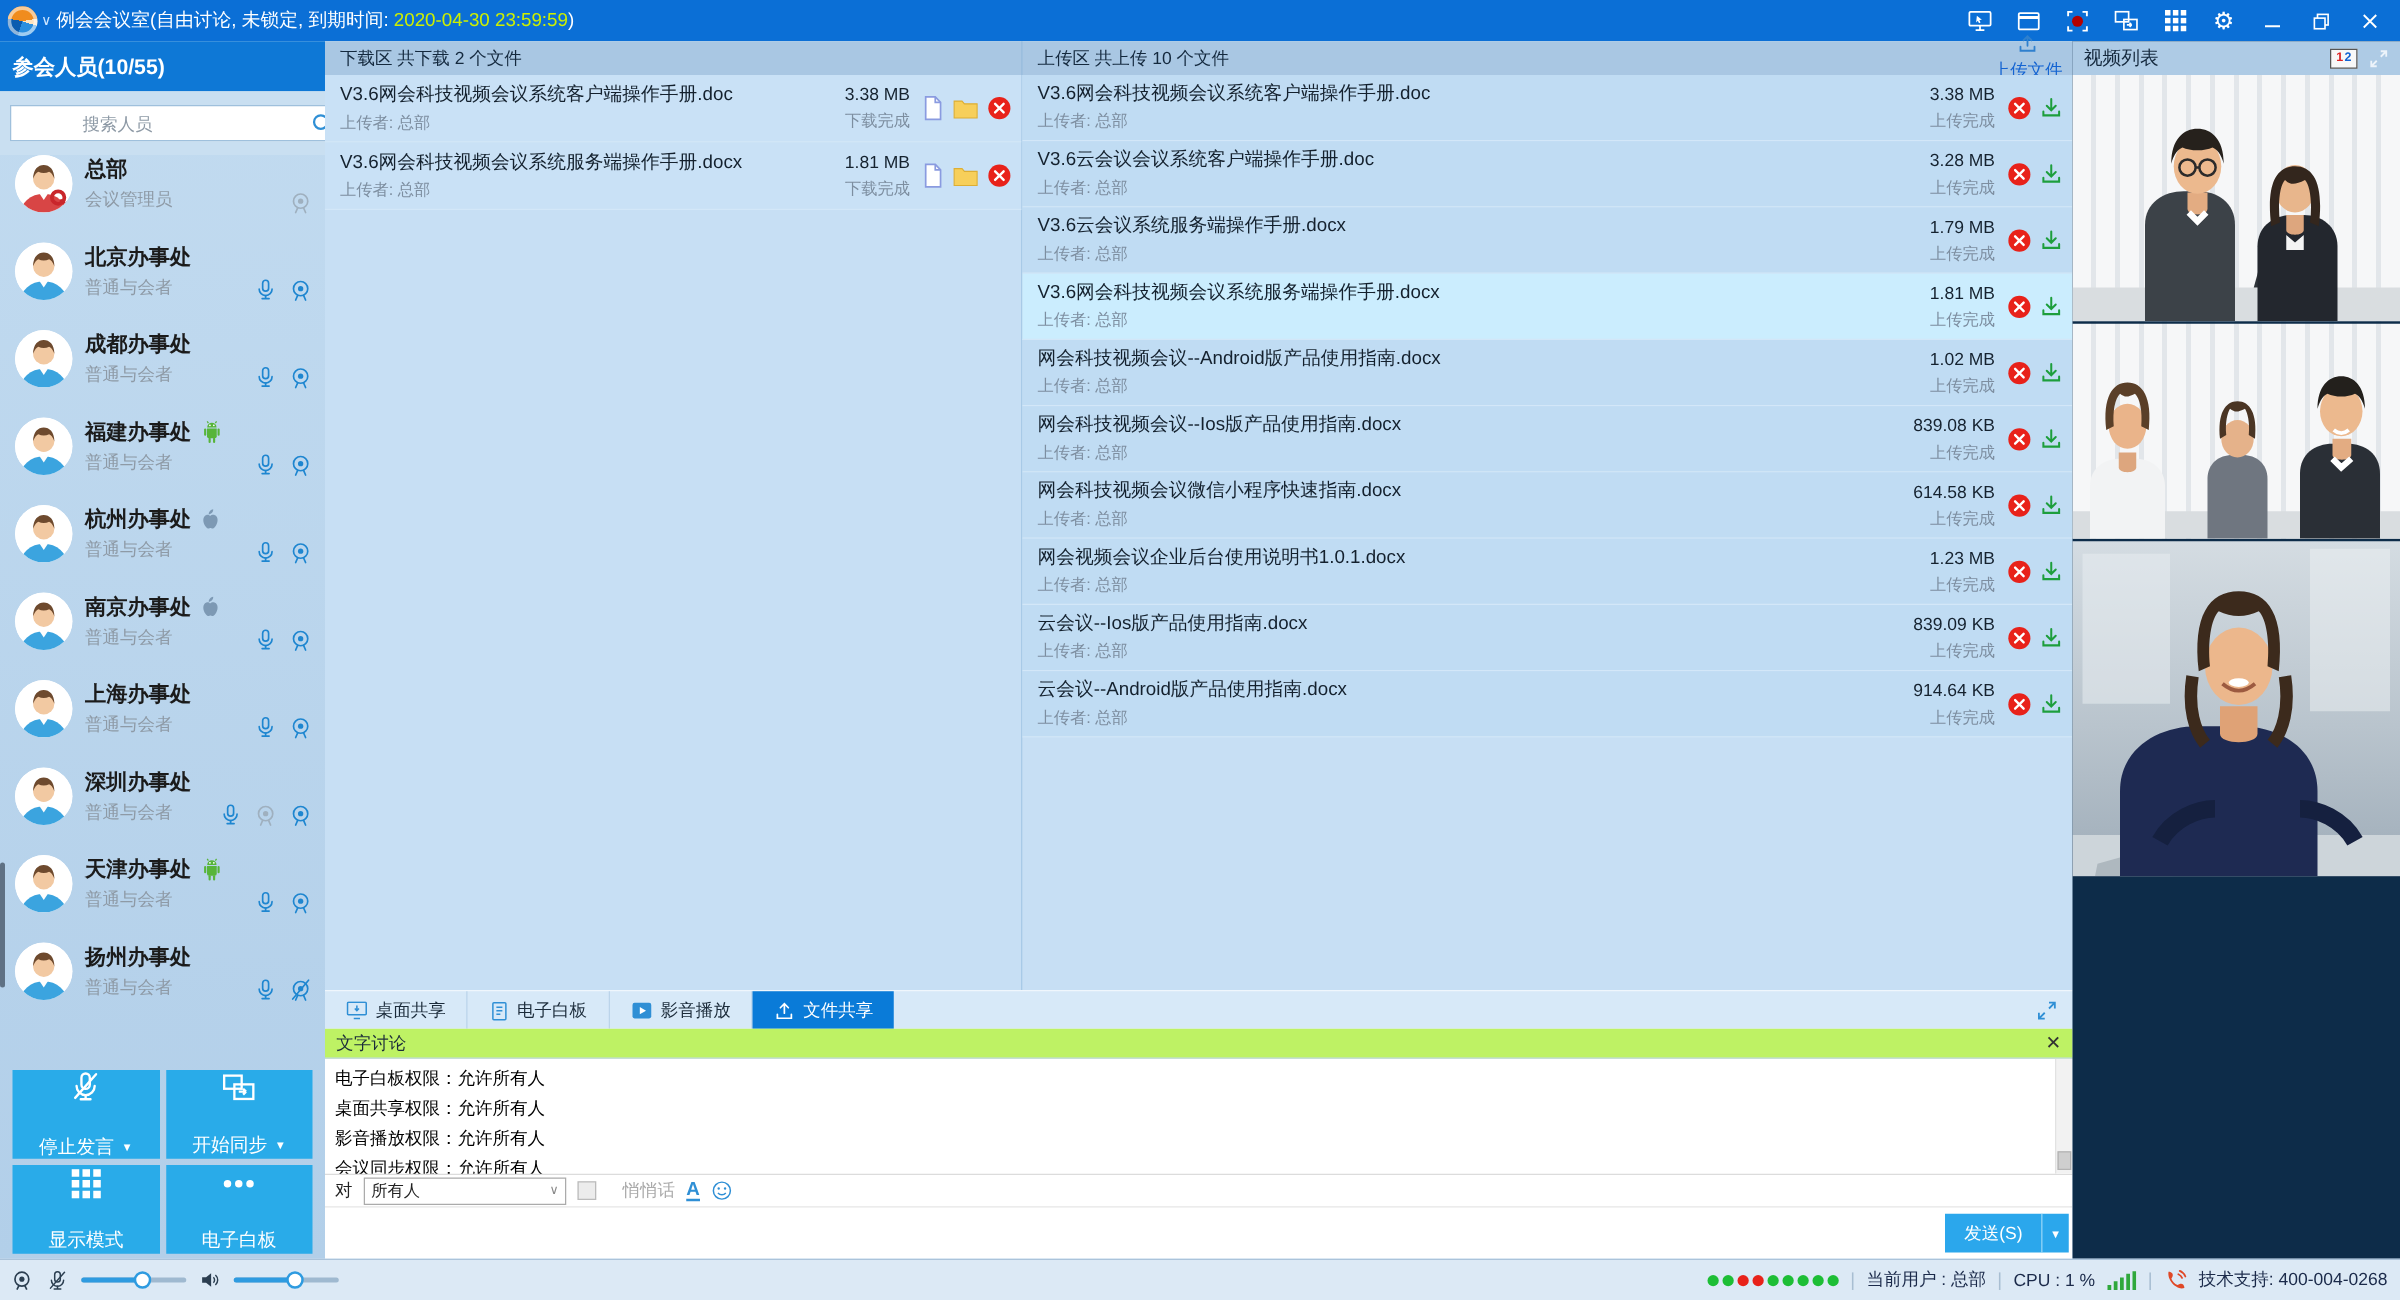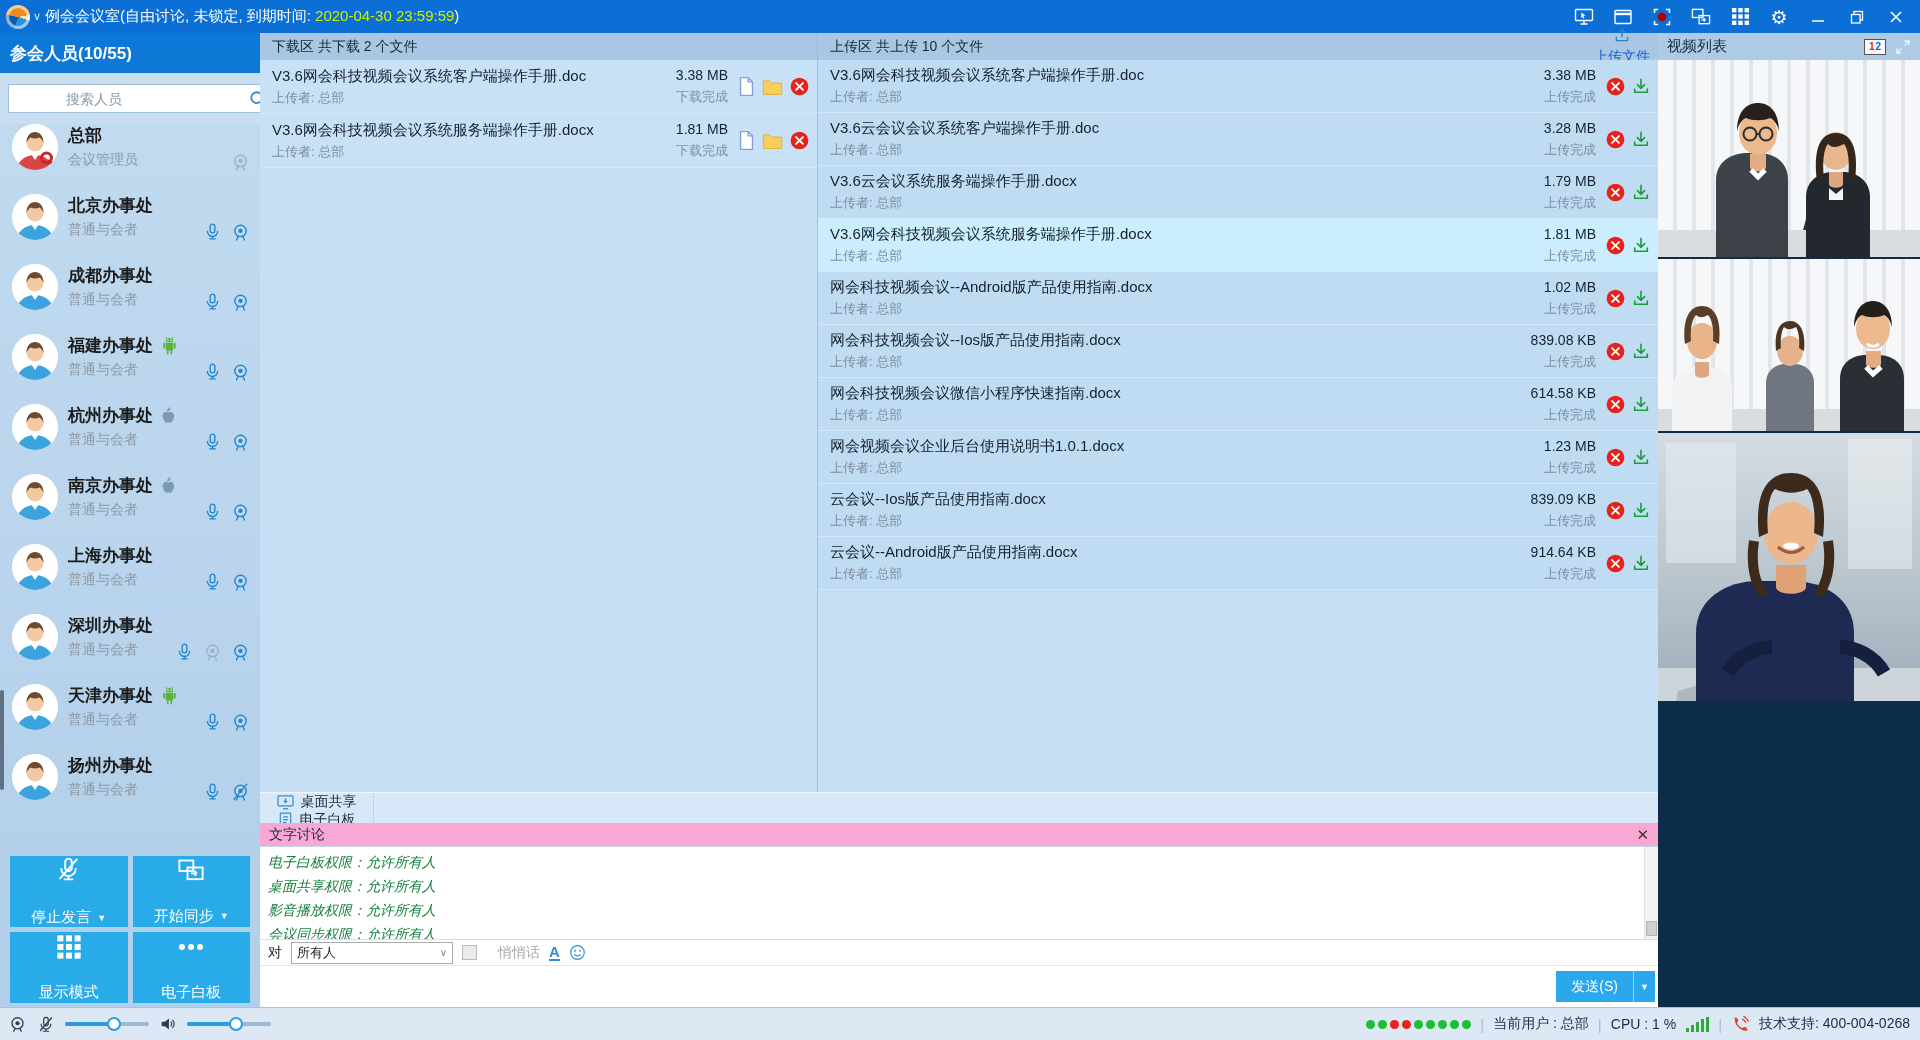--- a/index.html
+++ b/index.html
@@ -65,33 +65,33 @@
   .file-name{font-size:15px;color:#14212e;line-height:17px;}
   .file-uploader{font-size:13px;color:#7d8ea0;margin-top:5px;}
   .file-right{margin-left:auto;text-align:right;margin-right:10px;white-space:nowrap;}
   .file-size{font-size:14px;color:#15222f;}
   .file-status{font-size:13px;color:#7d8ea0;margin-top:5px;}
   .file-icons{display:flex;gap:7px;align-items:center;}
   .file-icons span{cursor:pointer;display:flex;}
 
   
   .tabsbar{position:absolute;top:759px;left:0;right:0;height:31px;background:#D7E9F8;
-           border-top:1px solid #EFF6FC;display:flex;align-items:stretch;flex-direction:column;}
+           border-top:1px solid #EFF6FC;display:flex;align-items:stretch;}
   .tab{width:113px;display:flex;align-items:center;justify-content:center;gap:7px;font-size:14px;
        color:#1b2b3a;border-right:1px solid #BBD4EA;cursor:pointer;}
   .tab.active{background:#0A7BD8;color:#fff;border-right:none;}
   .tabs-expand{margin-left:auto;align-self:center;margin-right:12px;cursor:pointer;}
 
   
   .chat{position:absolute;top:790px;left:0;right:0;bottom:0;background:#fff;display:flex;flex-direction:column;}
-  .chat-header{height:23px;background:#f9a8d4;border-bottom:1px solid #C2D8EC;display:flex;
+  .chat-header{height:23px;background:#bef264;border-bottom:1px solid #C2D8EC;display:flex;
                align-items:center;padding:0 9px;font-size:14px;color:#1b2b3a;flex:none;}
   .chat-close{margin-left:auto;font-size:15px;color:#333;cursor:pointer;line-height:14px;}
   .chat-body{flex:1;position:relative;padding:3px 16px 0 8px;overflow:hidden;}
-  .chat-msg{color:#15803d;font-size:14px;line-height:24px;font-style:italic;}
+  .chat-msg{color:#000000;font-size:14px;line-height:24px;}
   .chat-track{position:absolute;right:0;top:0;bottom:0;width:13px;background:#f2f2f2;border-left:1px solid #e2e2e2;}
   .chat-thumb{position:absolute;right:1px;bottom:3px;width:11px;height:15px;background:#cfcfcf;border:1px solid #b3b3b3;box-sizing:border-box;cursor:pointer;}
   .chat-toolbar{height:25px;border-top:1px solid #dcdcdc;border-bottom:1px solid #e6e6e6;display:flex;
                 align-items:center;gap:9px;padding:0 8px;flex:none;font-size:14px;color:#222;}
   .to-select{width:150px;height:20px;border:1px solid #ababab;background:#fff;display:flex;
              align-items:center;padding:0 5px;font-size:13px;cursor:pointer;}
   .to-select .v{margin-left:auto;color:#888;font-size:10px;}
   .whisper{display:flex;align-items:center;gap:21px;color:#aaa;}
   .whisper .box{width:13px;height:13px;border:1px solid #bbb;background:#ececec;}
   .fontA{color:#2F8FD5;font-size:15px;font-weight:bold;border-bottom:2px solid #2F8FD5;line-height:15px;cursor:pointer;}

